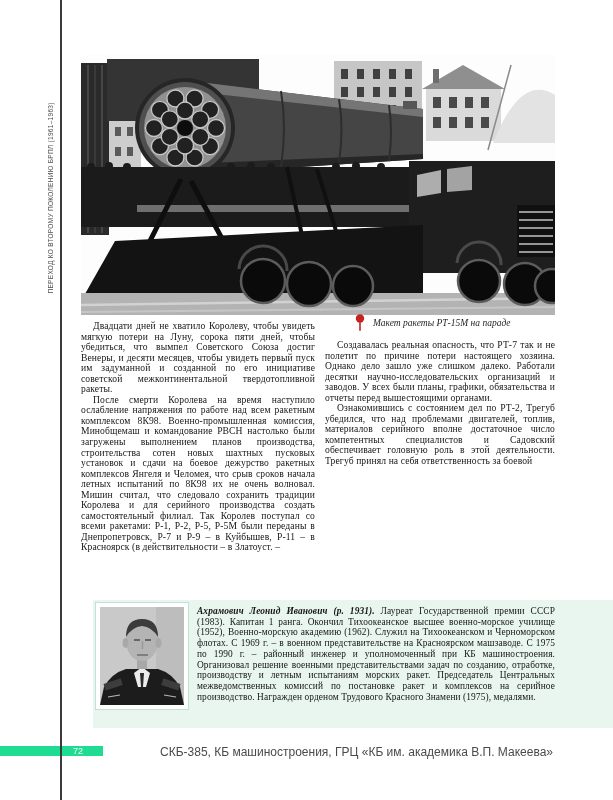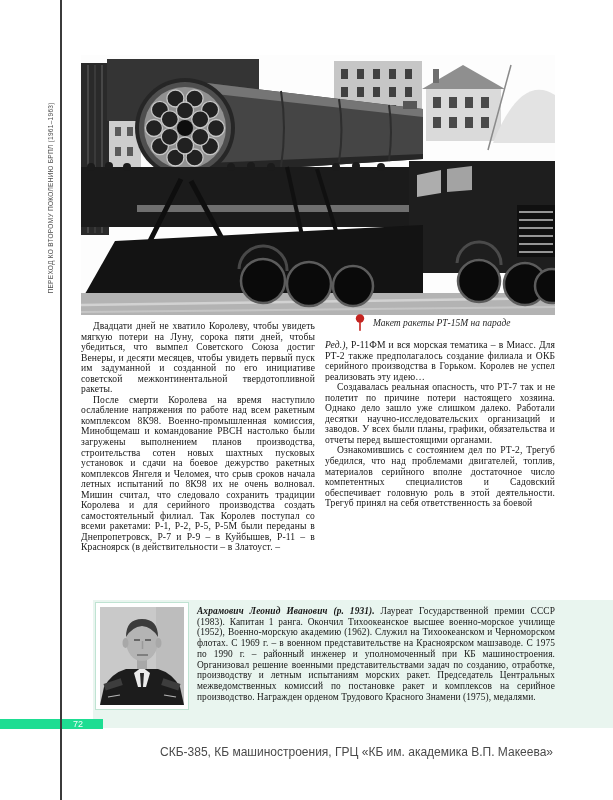--- a/index.html
+++ b/index.html
@@ -17,21 +17,21 @@
   .col p{margin:0;text-indent:12px;}
   .col p.noindent{text-indent:0;}
   .col-left{left:81px;top:321px;width:234px;}
   .col-right{left:325px;top:340px;width:230px;}
   .bio{position:absolute;left:81px;top:600px;width:604px;height:128px;background:#e9f5ef;margin-left:12px;}
   .bio-photo{position:absolute;left:2px;top:2px;width:84px;height:98px;background:#ffffff;
         border:1px solid #bfe3d2;padding:4px;}
   .bio-text{position:absolute;left:104px;top:6px;width:358px;text-align:justify;
         font-size:9.4px;line-height:10.7px;letter-spacing:.1px;}
   .bio-name{font-weight:bold;font-style:italic;}
-  .footer-bar{position:absolute;left:0;top:719px;width:103px;height:10px;background:#1edd92;z-index:4;}
+  .footer-bar{position:absolute;left:0;top:746px;width:103px;height:10px;background:#1edd92;z-index:4;}
   .pagenum{display:block;text-align:right;padding-right:20px;line-height:10px;
         font-family:"Liberation Sans",sans-serif;font-size:9px;color:rgba(255,255,255,.95);}
   .footer-credit{position:absolute;right:60px;top:745px;font-family:"Liberation Sans",sans-serif;
         font-size:12px;color:#4a4a4a;white-space:nowrap;}
 </style>
 </head>
 <body>
 
 <div class="page">
 
@@ -175,21 +175,20 @@
     </svg>
     <span class="cap-text">Макет ракеты РТ-15М на параде</span>
   </div>
 
   <div class="col col-left">
     <p>Двадцати дней не хватило Королеву, чтобы увидеть мягкую потери на Луну, сорока пяти дней, чтобы убедиться, что вымпел Советского Союза достиг Венеры, и десяти месяцев, чтобы увидеть первый пуск им задуманной и созданной по его инициативе советской межконтинентальной твердотопливной ракеты.</p>
     <p>После смерти Королева на время наступило ослабление напряжения по работе над всем ракетным комплексом 8К98. Военно-промышленная комиссия, Минобщемаш и командование РВСН настолько были загружены выполнением планов производства, строительства сотен новых шахтных пусковых установок и сдачи на боевое дежурство ракетных комплексов Янгеля и Челомея, что срыв сроков начала летных испытаний по 8К98 их не очень волновал. Мишин считал, что следовало сохранить традиции Королева и для серийного производства создать самостоятельный филиал. Так Королев поступал со всеми ракетами: Р-1, Р-2, Р-5, Р-5М были переданы в Днепропетровск, Р-7 и Р-9 – в Куйбышев, Р-11 – в Красноярск (в действительности – в Златоуст. –</p>
   </div>
 
   <div class="col col-right">
-    <p class="noindent"><i>Ред.),</i><span> Р-11ФМ и вся морская тематика – в Миасс. Для РТ-2 также предполагалось создание филиала и ОКБ серийного производства в Горьком. Королев не успел реализовать эту идею…</span></p>
     <p>Создавалась реальная опасность, что РТ-7 так и не полетит по причине потери настоящего хозяина. Однако дело зашло уже слишком далеко. Работали десятки научно-исследовательских организаций и заводов. У всех были планы, графики, обязательства и отчеты перед вышестоящими органами.</p>
     <p>Ознакомившись с состоянием дел по РТ-2, Трегуб убедился, что над проблемами двигателей, топлив, материалов серийного вполне достаточное число компетентных специалистов и Садовский обеспечивает головную роль в этой деятельности. Трегуб принял на себя ответственность за боевой</p>
   </div>
 
   <div class="bio">
     <div class="bio-photo">
       <svg width="84" height="98" viewBox="0 0 84 98">
         <rect width="84" height="98" fill="#c9c9c9"></rect>
         <rect x="56" y="0" width="28" height="98" fill="#bdbdbd"></rect>
         <path d="M0,98 L4,80 Q12,66 26,62 L58,62 Q72,66 80,80 L84,98 Z" fill="#1c1c1c"></path>

